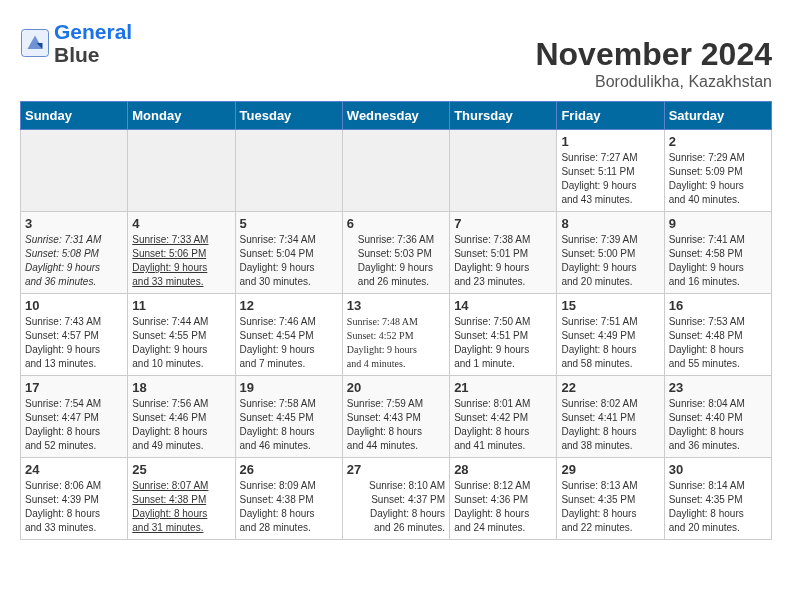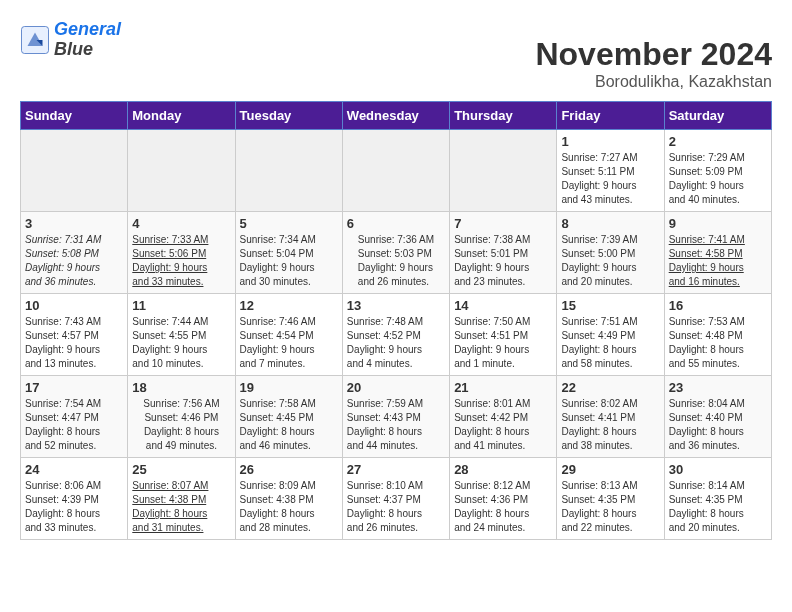--- a/index.html
+++ b/index.html
@@ -15,25 +15,24 @@
       justify-content: space-between;
       align-items: flex-start;
       margin-bottom: 10px;
     }
     .logo {
       display: flex;
       align-items: center;
       gap: 4px;
     }
     .logo-text {
-      font-size: 18px;
+      font-size: 21px;
       font-weight: bold;
       color: #333;
       line-height: 1.1;
-      font-style: italic;
     }
     .logo-text span {
       color: #1a73e8;
     }
     .logo-icon {
       width: 30px;
       height: 30px;
     }
     .title-area {
       text-align: right;
@@ -47,21 +46,21 @@
     .location {
       font-size: 16px;
       color: #555;
     }
     table {
       width: 100%;
       border-collapse: collapse;
       font-size: 11px;
     }
     thead tr th {
-      background-color: #4c1d95;
+      background-color: #0369a1;
       color: #fff;
       padding: 6px 4px;
       text-align: left;
       font-size: 13px;
       font-weight: bold;
       border: 1px solid #5a82cf;
     }
     td {
       vertical-align: top;
       padding: 4px;
@@ -186,21 +185,21 @@
         </td>
         <td>
           <span class="day-num">8</span>
           <div class="day-info" style="white-space: pre-line;">Sunrise: 7:39 AM
 Sunset: 5:00 PM
 Daylight: 9 hours
 and 20 minutes.</div>
         </td>
         <td>
           <span class="day-num">9</span>
-          <div class="day-info" style="white-space: pre-line; text-decoration: underline;">Sunrise: 7:41 AM
+          <div class="day-info" style="white-space: pre-line;">Sunrise: 7:41 AM
 Sunset: 4:58 PM
 Daylight: 9 hours
 and 16 minutes.</div>
         </td>
       </tr>
       <tr>
         <td>
           <span class="day-num">10</span>
           <div class="day-info" style="white-space: pre-line;">Sunrise: 7:43 AM
 Sunset: 4:57 PM
@@ -216,21 +215,21 @@
         </td>
         <td>
           <span class="day-num">12</span>
           <div class="day-info" style="white-space: pre-line;">Sunrise: 7:46 AM
 Sunset: 4:54 PM
 Daylight: 9 hours
 and 7 minutes.</div>
         </td>
         <td>
           <span class="day-num">13</span>
-          <div class="day-info" style="white-space: pre-line;">Sunrise: 7:48 AM
+          <div class="day-info" style="white-space: pre-line; font-family: Liberation Serif, serif;">Sunrise: 7:48 AM
 Sunset: 4:52 PM
 Daylight: 9 hours
 and 4 minutes.</div>
         </td>
         <td>
           <span class="day-num">14</span>
           <div class="day-info" style="white-space: pre-line;">Sunrise: 7:50 AM
 Sunset: 4:51 PM
 Daylight: 9 hours
 and 1 minute.</div>
@@ -253,21 +252,21 @@
       <tr>
         <td>
           <span class="day-num">17</span>
           <div class="day-info" style="white-space: pre-line;">Sunrise: 7:54 AM
 Sunset: 4:47 PM
 Daylight: 8 hours
 and 52 minutes.</div>
         </td>
         <td>
           <span class="day-num">18</span>
-          <div class="day-info" style="white-space: pre-line; text-align: center;">Sunrise: 7:56 AM
+          <div class="day-info" style="white-space: pre-line;">Sunrise: 7:56 AM
 Sunset: 4:46 PM
 Daylight: 8 hours
 and 49 minutes.</div>
         </td>
         <td>
           <span class="day-num">19</span>
           <div class="day-info" style="white-space: pre-line;">Sunrise: 7:58 AM
 Sunset: 4:45 PM
 Daylight: 8 hours
 and 46 minutes.</div>
@@ -318,21 +317,21 @@
         </td>
         <td>
           <span class="day-num">26</span>
           <div class="day-info" style="white-space: pre-line;">Sunrise: 8:09 AM
 Sunset: 4:38 PM
 Daylight: 8 hours
 and 28 minutes.</div>
         </td>
         <td>
           <span class="day-num">27</span>
-          <div class="day-info" style="white-space: pre-line;">Sunrise: 8:10 AM
+          <div class="day-info" style="white-space: pre-line; text-align: right;">Sunrise: 8:10 AM
 Sunset: 4:37 PM
 Daylight: 8 hours
 and 26 minutes.</div>
         </td>
         <td>
           <span class="day-num">28</span>
           <div class="day-info" style="white-space: pre-line;">Sunrise: 8:12 AM
 Sunset: 4:36 PM
 Daylight: 8 hours
 and 24 minutes.</div>

